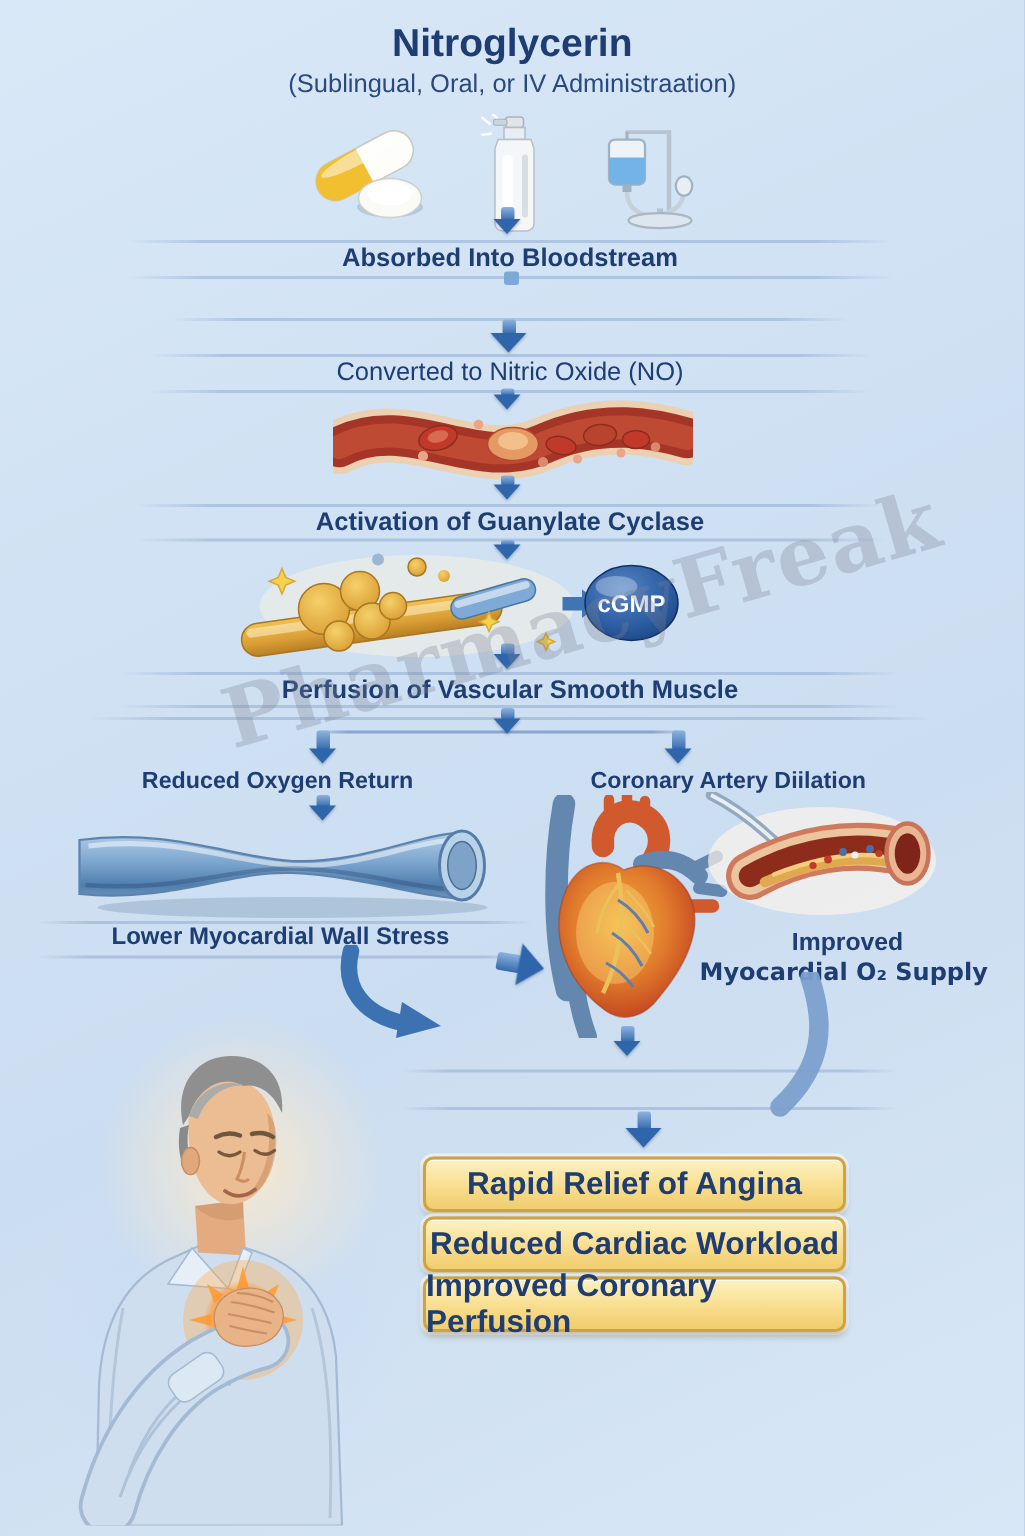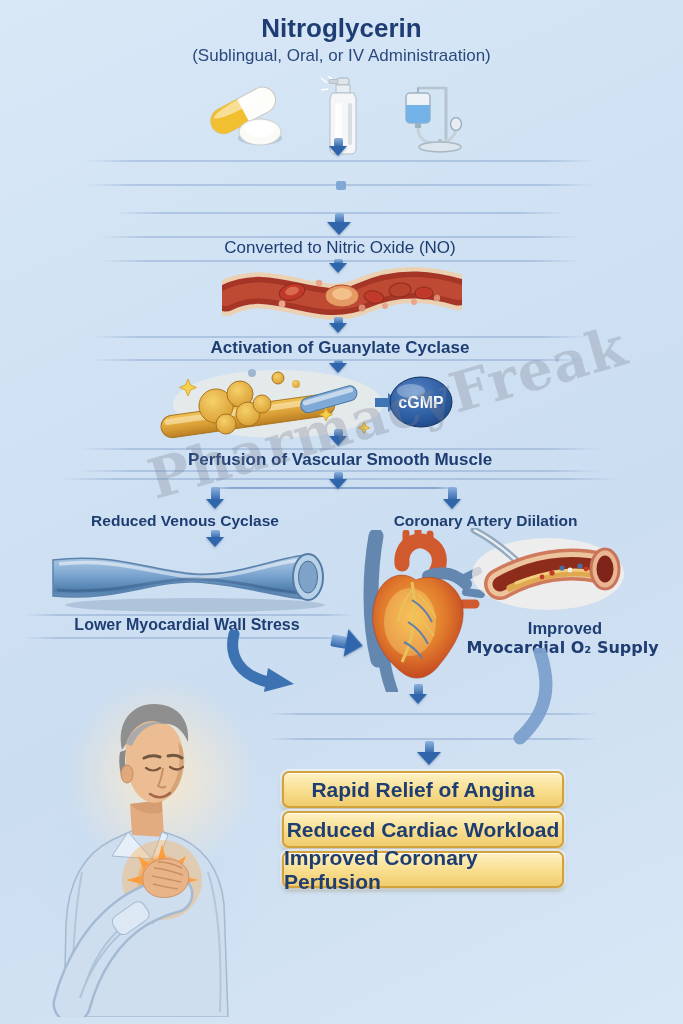--- a/index.html
+++ b/index.html
@@ -92,20 +92,21 @@
     <ellipse cx="68" cy="42" rx="5.5" ry="6.5" fill="#e8eef3" stroke="#9fb2c2" stroke-width="1.5"></ellipse>
     <rect x="50" y="57" width="4" height="7" fill="#b7c3ce"></rect>
     <ellipse cx="52" cy="65" rx="21" ry="5" fill="#dde6ee" stroke="#a9b7c3" stroke-width="1.5"></ellipse>
   </svg>
 
   <div class="arr sm" style="left:329px;top:138px">
       <div class="sh" style="height:9px"></div>
       <div class="hd"></div>
     </div>
 
+  <div class="txt" style="left:140px;top:162px;width:400px;font-size:17px;font-weight:600">Absorbed Into Bloodstream</div>
 
   <div class="connector-square" style="left:336px;top:181px"></div>
 
 
   <div class="arr" style="left:327px;top:213px">
       <div class="sh" style="height:10px"></div>
       <div class="hd"></div>
     </div>
 
   <div class="txt" style="left:120px;top:238px;width:440px;font-size:17px;font-weight:400">Converted to Nitric Oxide (NO)</div>
@@ -210,21 +211,21 @@
 
   <div class="arr sm" style="left:206px;top:487px">
       <div class="sh" style="height:13px"></div>
       <div class="hd"></div>
     </div>
   <div class="arr sm" style="left:443px;top:487px">
       <div class="sh" style="height:13px"></div>
       <div class="hd"></div>
     </div>
 
-  <div class="txt" style="left:80px;top:512px;width:210px;font-size:15.5px;font-weight:600">Reduced Venous Cyclase</div>
+  <div class="txt" style="left:80px;top:512px;width:210px;font-size:15.5px;font-weight:600">Reduced Oxygen Return</div>
   <div class="txt" style="left:368px;top:512px;width:235px;font-size:15.5px"><span style="font-weight:600">Coronary Artery </span><span class="b">Diilation</span></div>
 
   <div class="arr sm" style="left:206px;top:530px">
       <div class="sh" style="height:8px"></div>
       <div class="hd"></div>
     </div>
 
   <svg style="left:45px;top:542px" width="290" height="72" viewBox="0 0 290 72">
     <defs>
       <linearGradient id="veing" x1="0" y1="0" x2="0" y2="1">

